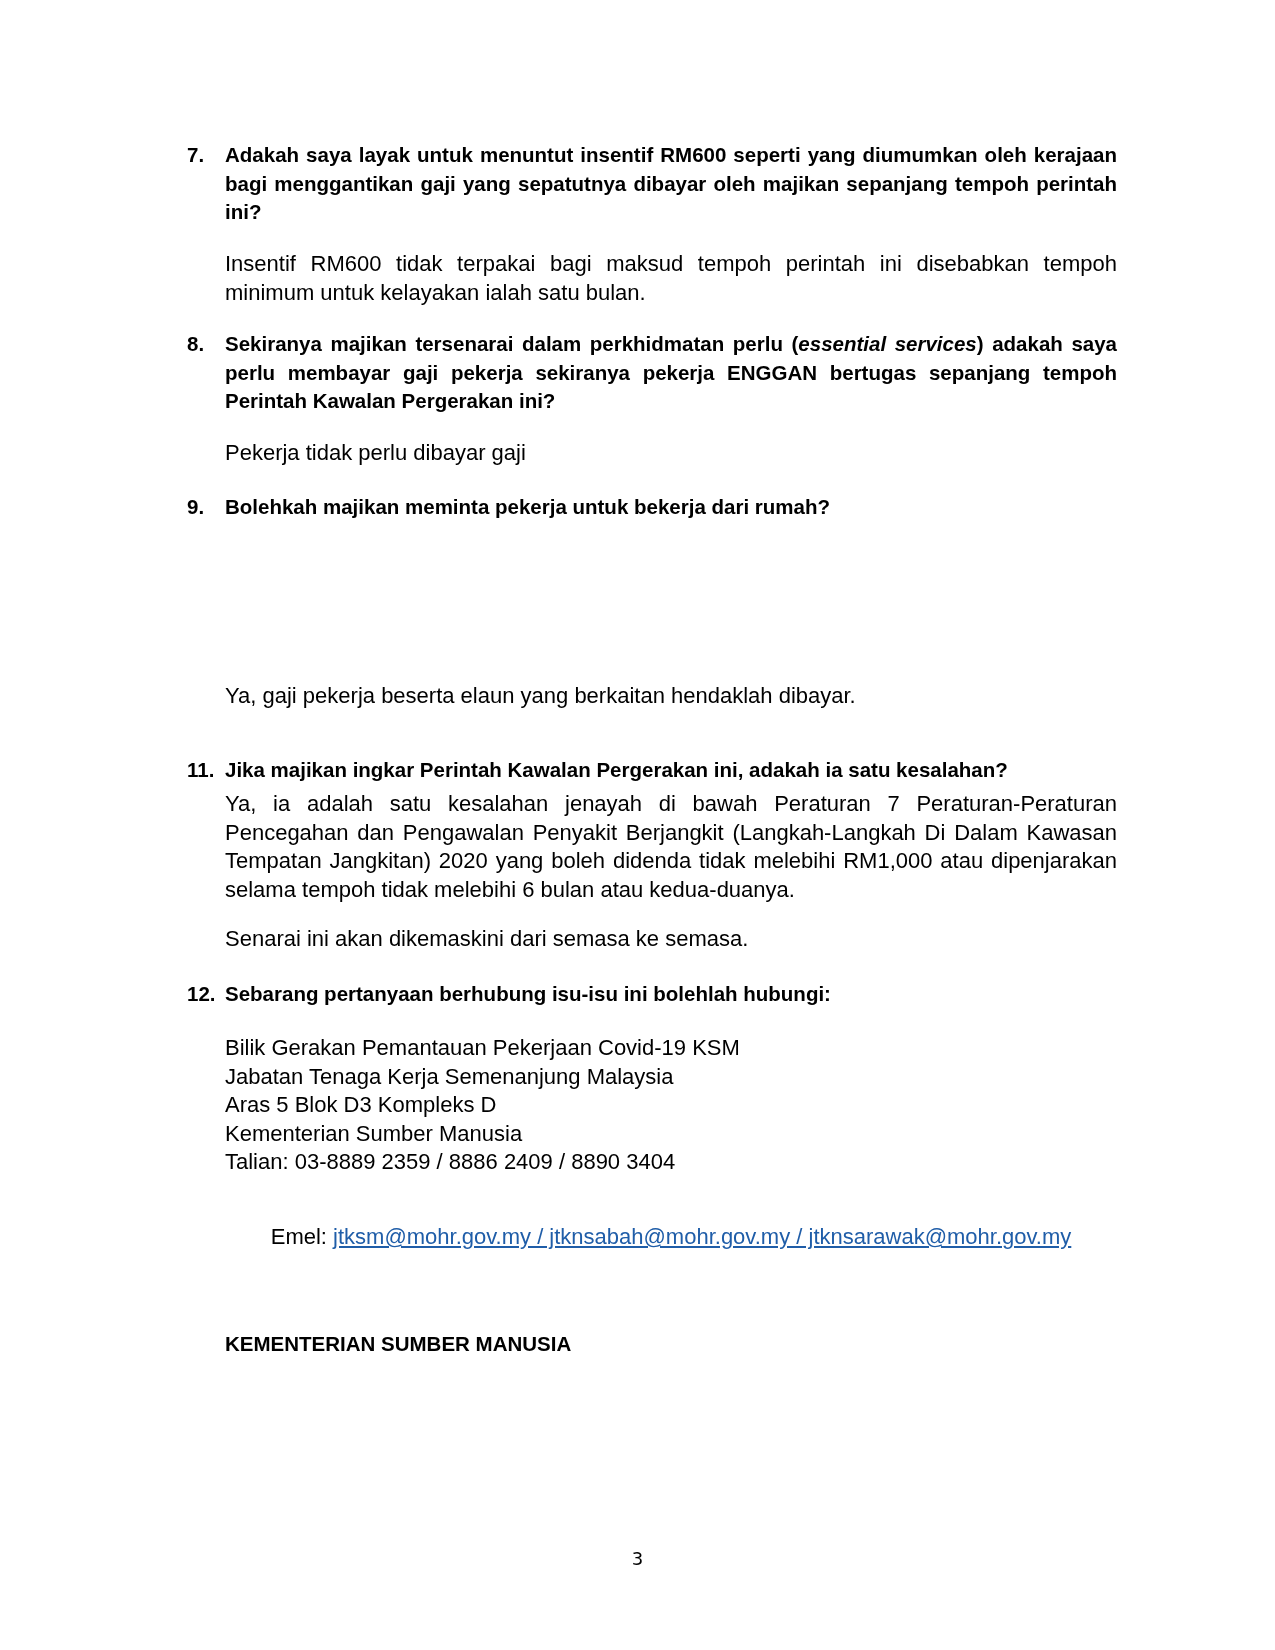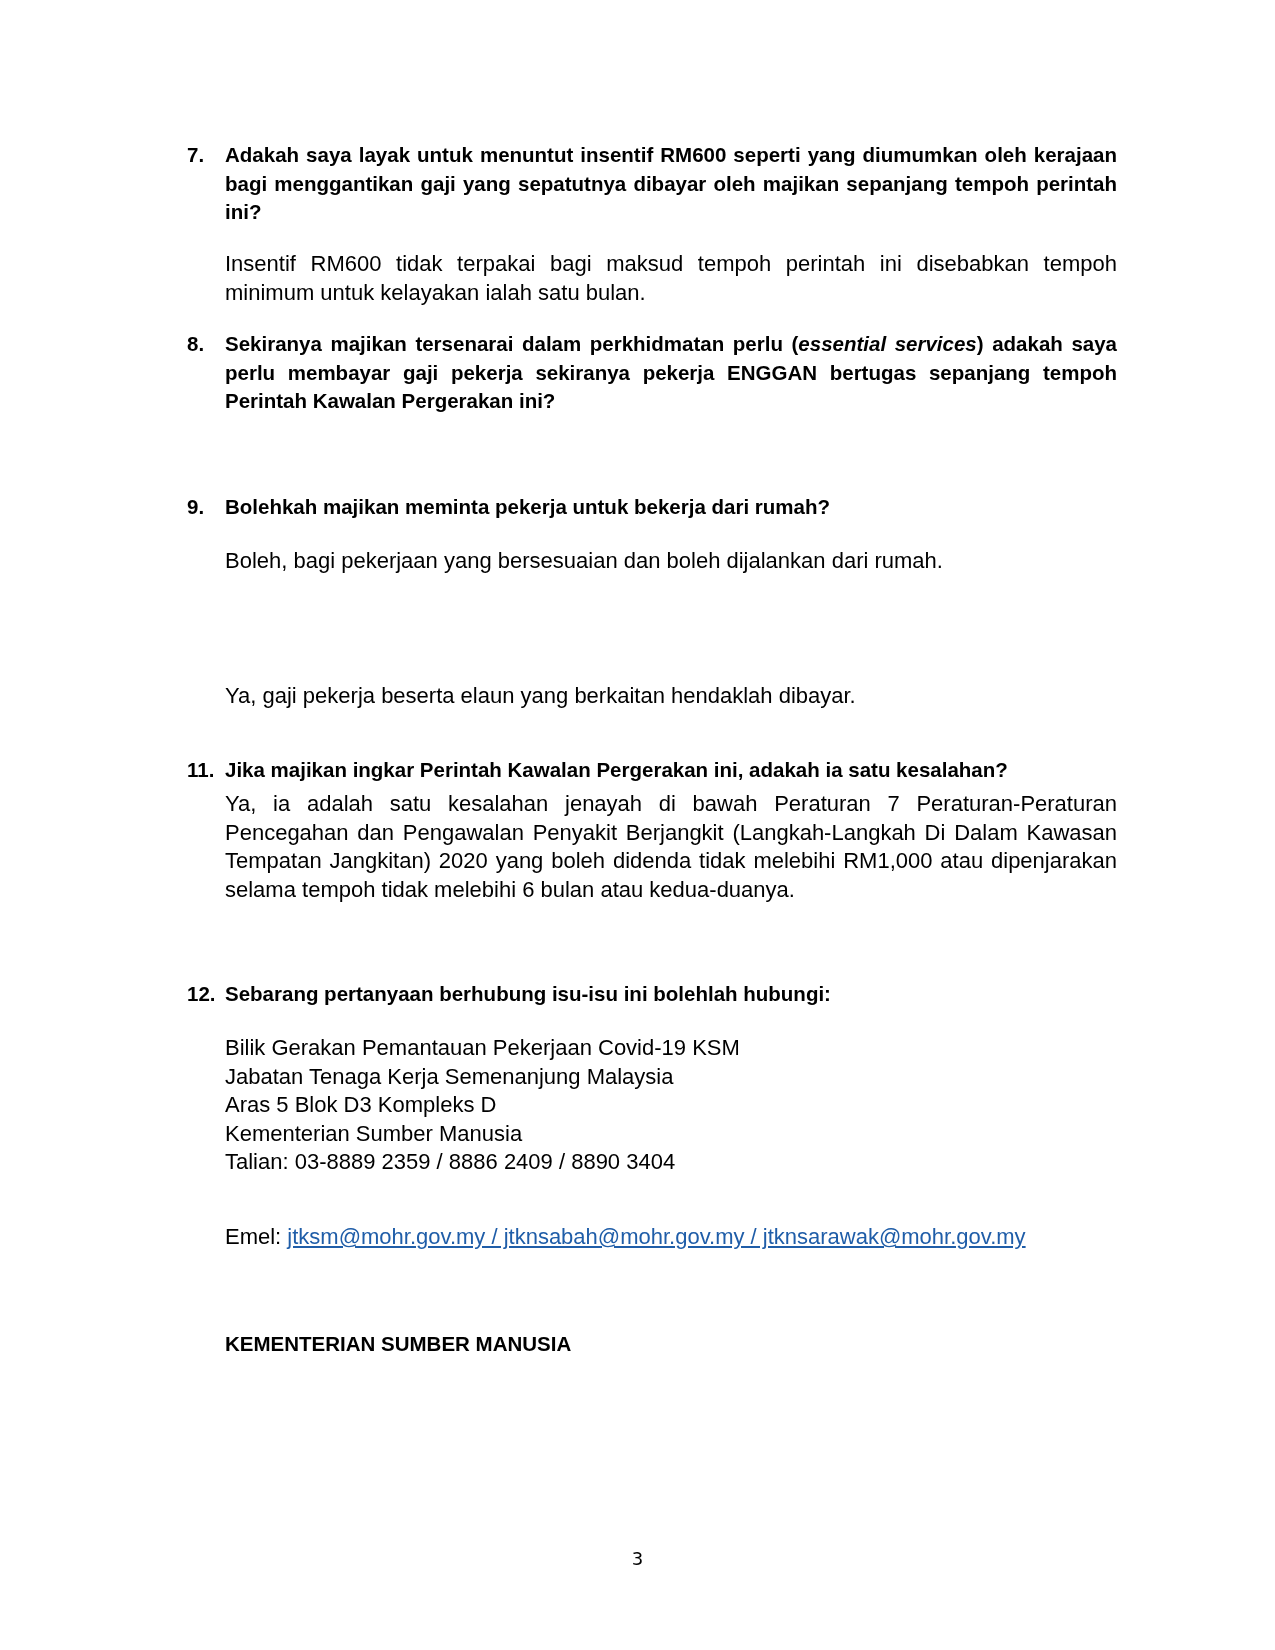--- a/index.html
+++ b/index.html
@@ -24,47 +24,48 @@
   <div class="q" style="top:141px;">
     <span class="num">7.</span>
     <span class="qtext">Adakah saya layak untuk menuntut insentif RM600 seperti yang diumumkan oleh kerajaan bagi menggantikan gaji yang sepatutnya dibayar oleh majikan sepanjang tempoh perintah ini?</span>
   </div>
   <div class="a" style="top:250px;">Insentif RM600 tidak terpakai bagi maksud tempoh perintah ini disebabkan tempoh minimum untuk kelayakan ialah satu bulan.</div>
 
   <div class="q" style="top:330px;">
     <span class="num">8.</span>
     <span class="qtext"><span>Sekiranya majikan tersenarai dalam perkhidmatan perlu (</span><i>essential services</i><span>) adakah saya perlu membayar gaji pekerja sekiranya pekerja ENGGAN bertugas sepanjang tempoh Perintah Kawalan Pergerakan ini?</span></span>
   </div>
+  <div class="a" style="top:439px;">Pekerja tidak perlu dibayar gaji</div>
 
   <div class="q" style="top:493px;">
     <span class="num">9.</span>
     <span class="qtext">Bolehkah majikan meminta pekerja untuk bekerja dari rumah?</span>
   </div>
-  <div class="a" style="top:547px;">Boleh, bagi pekerjaan yang bersesuaian dan boleh dijalankan dari rumah.</div>
 
   <div class="a" style="top:682px;">Ya, gaji pekerja beserta elaun yang berkaitan hendaklah dibayar.</div>
 
   <div class="q" style="top:756px;">
     <span class="num">11.</span>
     <span class="qtext">Jika majikan ingkar Perintah Kawalan Pergerakan ini, adakah ia satu kesalahan?</span>
   </div>
   <div class="a" style="top:790px;">Ya, ia adalah satu kesalahan jenayah di bawah Peraturan 7 Peraturan-Peraturan Pencegahan dan Pengawalan Penyakit Berjangkit (Langkah-Langkah Di Dalam Kawasan Tempatan Jangkitan) 2020 yang boleh didenda tidak melebihi RM1,000 atau dipenjarakan selama tempoh tidak melebihi 6 bulan atau kedua-duanya.</div>
+  <div class="a" style="top:925px;">Senarai ini akan dikemaskini dari semasa ke semasa.</div>
 
   <div class="q" style="top:980px;">
     <span class="num">12.</span>
     <span class="qtext">Sebarang pertanyaan berhubung isu-isu ini bolehlah hubungi:</span>
   </div>
   <div class="a" style="top:1034px; text-align:left;">
     <span class="line">Bilik Gerakan Pemantauan Pekerjaan Covid-19 KSM</span>
     <span class="line">Jabatan Tenaga Kerja Semenanjung Malaysia</span>
     <span class="line">Aras 5 Blok D3 Kompleks D</span>
     <span class="line">Kementerian Sumber Manusia</span>
     <span class="line">Talian: 03-8889 2359 / 8886 2409 / 8890 3404</span>
   </div>
-  <div class="a" style="top:1223px; text-align:left;">
+  <div class="a" style="top:1223px; text-align:center;">
     <span>Emel: </span><a class="link">jtksm@mohr.gov.my / jtknsabah@mohr.gov.my / jtknsarawak@mohr.gov.my</a>
   </div>
 
   <div class="footer" style="top:1330px;">
     <span class="line">KEMENTERIAN SUMBER MANUSIA</span>
   </div>
 
   <div class="pagenum">3</div>
 </div>
 

